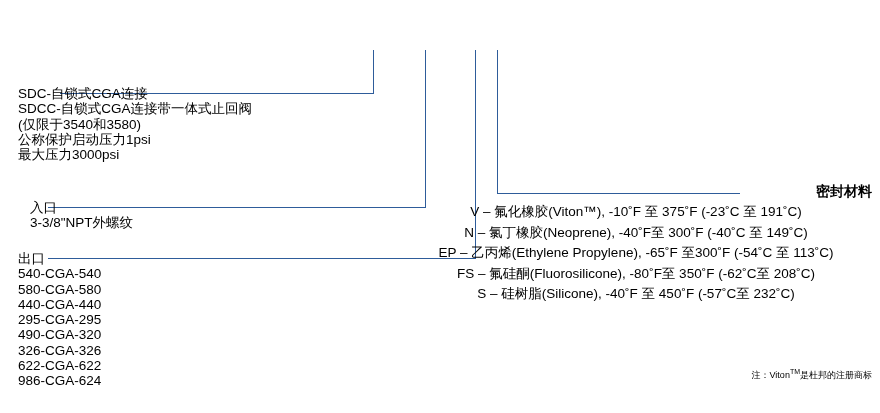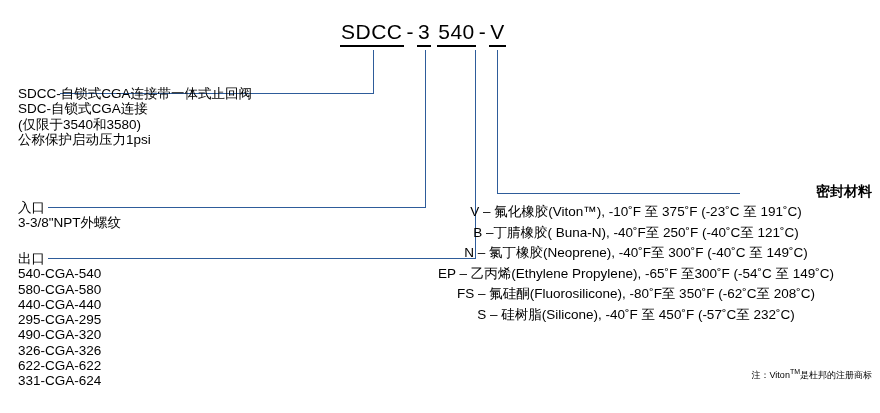--- a/index.html
+++ b/index.html
@@ -85,66 +85,63 @@
     white-space: nowrap;
     color: #000;
   }
   #footnote sup { font-size: 7px; }
 </style>
 </head>
 <body>
 
 <div id="page">
 
-  <div id="partnumber">
-    <span class="seg">SDCC</span><span class="dash">-</span><span class="seg">3</span><span class="dash"></span><span class="seg">540</span><span class="dash">-</span><span class="seg">V</span>
-  </div>
 
   <div class="ln v" style="left:373px; top:50px; height:44px;"></div>
   <div class="ln h" style="left:60px; top:93px; width:314px;"></div>
 
   <div class="ln v" style="left:425px; top:50px; height:158px;"></div>
   <div class="ln h" style="left:48px; top:207px; width:378px;"></div>
 
   <div class="ln v" style="left:475px; top:50px; height:209px;"></div>
   <div class="ln h" style="left:48px; top:258px; width:428px;"></div>
 
   <div class="ln v" style="left:497px; top:50px; height:144px;"></div>
   <div class="ln h" style="left:497px; top:193px; width:243px;"></div>
 
   <div class="blk" style="left:18px; top:86px;">
+    <div class="row">SDC-自锁式CGA连接</div>
     <div class="row">SDCC-自锁式CGA连接带一体式止回阀</div>
-    <div class="row">SDC-自锁式CGA连接</div>
     <div class="row"> (仅限于3540和3580)</div>
     <div class="row">公称保护启动压力1psi</div>
+    <div class="row">最大压力3000psi</div>
   </div>
 
-  <div class="blk" style="left:18px; top:200px;">
+  <div class="blk" style="left:30px; top:200px;">
     <div class="hd">入口</div>
     <div class="row">3-3/8"NPT外螺纹</div>
   </div>
 
   <div class="blk" style="left:18px; top:251px;">
     <div class="hd">出口</div>
     <div class="row">540-CGA-540</div>
     <div class="row">580-CGA-580</div>
     <div class="row">440-CGA-440</div>
     <div class="row">295-CGA-295</div>
     <div class="row">490-CGA-320</div>
     <div class="row">326-CGA-326</div>
     <div class="row">622-CGA-622</div>
-    <div class="row">331-CGA-624</div>
+    <div class="row">986-CGA-624</div>
   </div>
 
   <div id="seal-title">密封材料</div>
 
   <div id="seal-list">
     <span class="item">V – 氟化橡胶(Viton™), -10˚F 至 375˚F (-23˚C 至 191˚C)</span>
-    <span class="item">B –丁腈橡胶( Buna-N), -40˚F至 250˚F (-40˚C至 121˚C)</span>
     <span class="item">N – 氯丁橡胶(Neoprene), -40˚F至 300˚F (-40˚C 至 149˚C)</span>
-    <span class="item">EP – 乙丙烯(Ethylene Propylene), -65˚F 至300˚F (-54˚C 至 149˚C)</span>
+    <span class="item">EP – 乙丙烯(Ethylene Propylene), -65˚F 至300˚F (-54˚C 至 113˚C)</span>
     <span class="item">FS – 氟硅酮(Fluorosilicone), -80˚F至 350˚F (-62˚C至 208˚C)</span>
     <span class="item">S – 硅树脂(Silicone), -40˚F 至 450˚F (-57˚C至 232˚C)</span>
   </div>
 
   <div id="footnote"><span>注：Viton</span><sup>TM</sup><span>是杜邦的注册商标</span></div>
 
 </div>
 
 </body></html>

